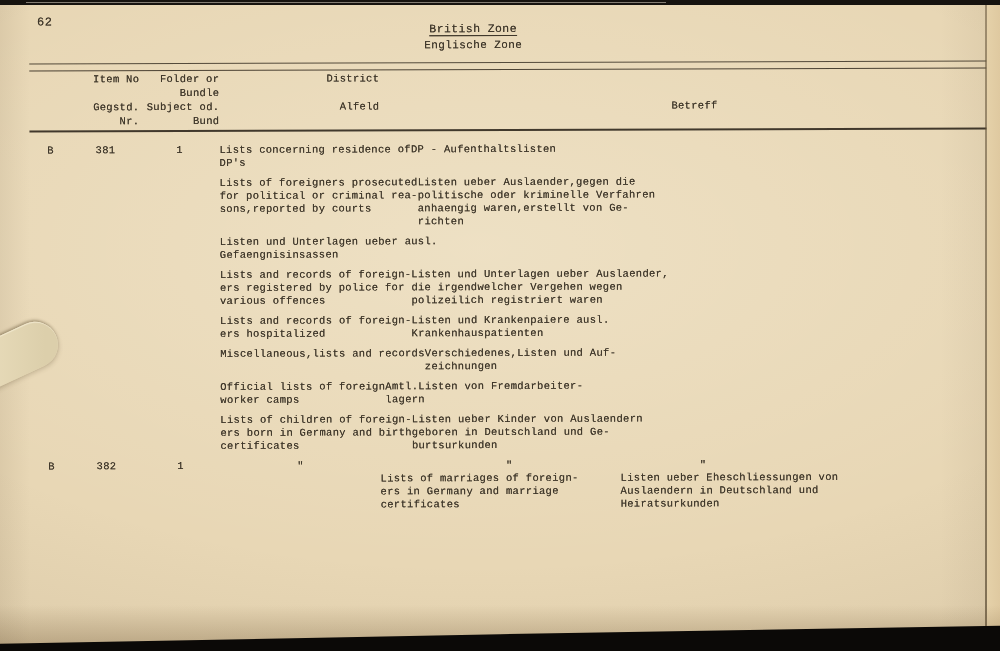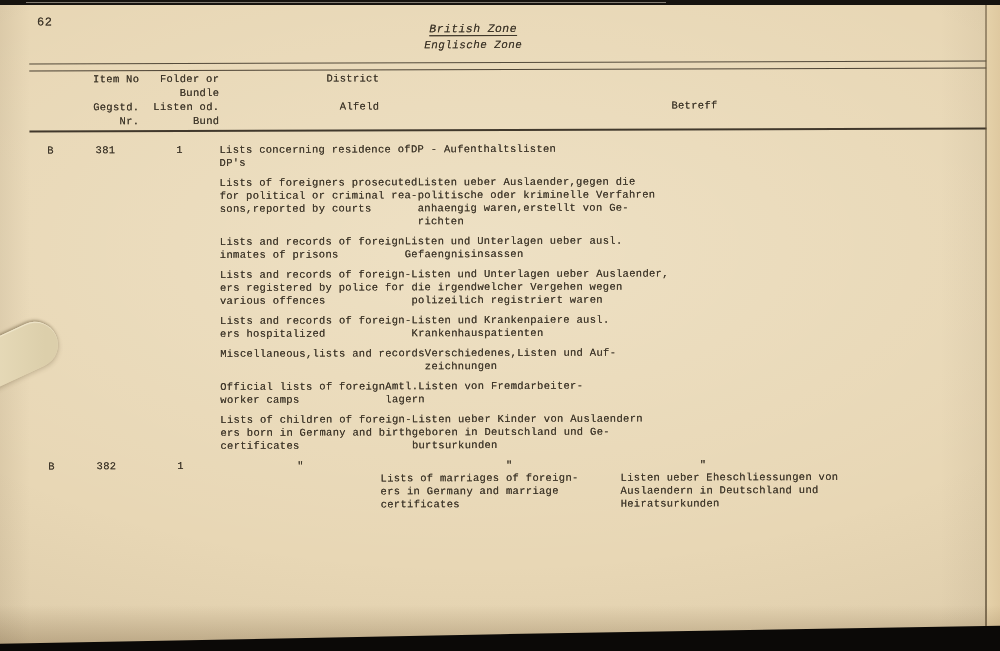--- a/index.html
+++ b/index.html
@@ -43,21 +43,21 @@
     position:absolute; left:-70px; top:340px; width:132px; height:46px; z-index:3;
     border-radius:23px; transform:rotate(-25deg);
     background:linear-gradient(115deg, #eee2c2 20%, #dccfab 85%);
     box-shadow:0 -2px 3px rgba(96,80,52,0.45), 0 2px 4px rgba(96,80,52,0.25),
                inset 0 1px 1px rgba(255,250,232,0.55);
   }
   
   .ink { color:#3f372a; text-shadow:0 0 0.5px rgba(63,55,42,0.85); }
   .content { position:absolute; left:30px; top:0; width:957px; height:600px; transform:rotate(-0.18deg); z-index:2; }
   .page-number { position:absolute; left:8px; top:9px; font-size:12px; letter-spacing:0.5px; }
-  .title-block { position:absolute; left:368px; top:15px; width:152px; text-align:center;font-style:italic; }
+  .title-block { position:absolute; left:368px; top:15px; width:152px; text-align:center; }
   .title-en { font-size:11.5px; letter-spacing:0.4px; line-height:17px;
               text-decoration:underline; text-underline-offset:3px; text-decoration-thickness:1px; }
   .title-de { font-size:11px; letter-spacing:0.4px; line-height:17px;text-align:center; }
   .rule-a { position:absolute; left:0; top:57px; width:100%; height:1px; background:rgba(58,49,37,0.85); }
   .rule-b { position:absolute; left:0; top:64px; width:100%; height:1px; background:rgba(58,49,37,0.9); }
   .rule-heavy { position:absolute; left:0; top:124px; width:100%; height:2px; background:rgba(50,42,32,0.92); }
   .thead { position:absolute; left:0; top:66px; width:100%; display:grid;
            grid-template-columns:42px 68px 80px 160px 240px 1fr; }
   .hcell { text-align:right; }
   .hcell.left { text-align:left; padding-left:52px; }
@@ -87,21 +87,21 @@
         <div class="hcell"></div>
         <div class="hcell">
           <div class="hline">Item No</div>
           <div class="hline"></div>
           <div class="hline">Gegstd.</div>
           <div class="hline">Nr.</div>
         </div>
         <div class="hcell">
           <div class="hline">Folder or</div>
           <div class="hline">Bundle</div>
-          <div class="hline">Listen od.</div>
+          <div class="hline">Subject od.</div>
           <div class="hline">Bund</div>
         </div>
         <div class="hcell">
           <div class="hline">District</div>
           <div class="hline"></div>
           <div class="hline">Alfeld</div>
           <div class="hline"></div>
         </div>
         <div class="hcell">
           <div class="hline"></div>
@@ -132,22 +132,20 @@
     <div class="tcell subj">Lists of foreigners prosecuted
 for political or criminal rea-
 sons,reported by courts</div>
     <div class="tcell betr">Listen ueber Auslaender,gegen die
 politische oder kriminelle Verfahren
 anhaengig waren,erstellt von Ge-
 richten</div>
   </div>
 
   <div class="entry">
-    <div class="tcell subj">Lists and records of foreign
-inmates of prisons</div>
     <div class="tcell betr">Listen und Unterlagen ueber ausl.
 Gefaengnisinsassen</div>
   </div>
 
   <div class="entry">
     <div class="tcell subj">Lists and records of foreign-
 ers registered by police for
 various offences</div>
     <div class="tcell betr">Listen und Unterlagen ueber Auslaender,
 die irgendwelcher Vergehen wegen

